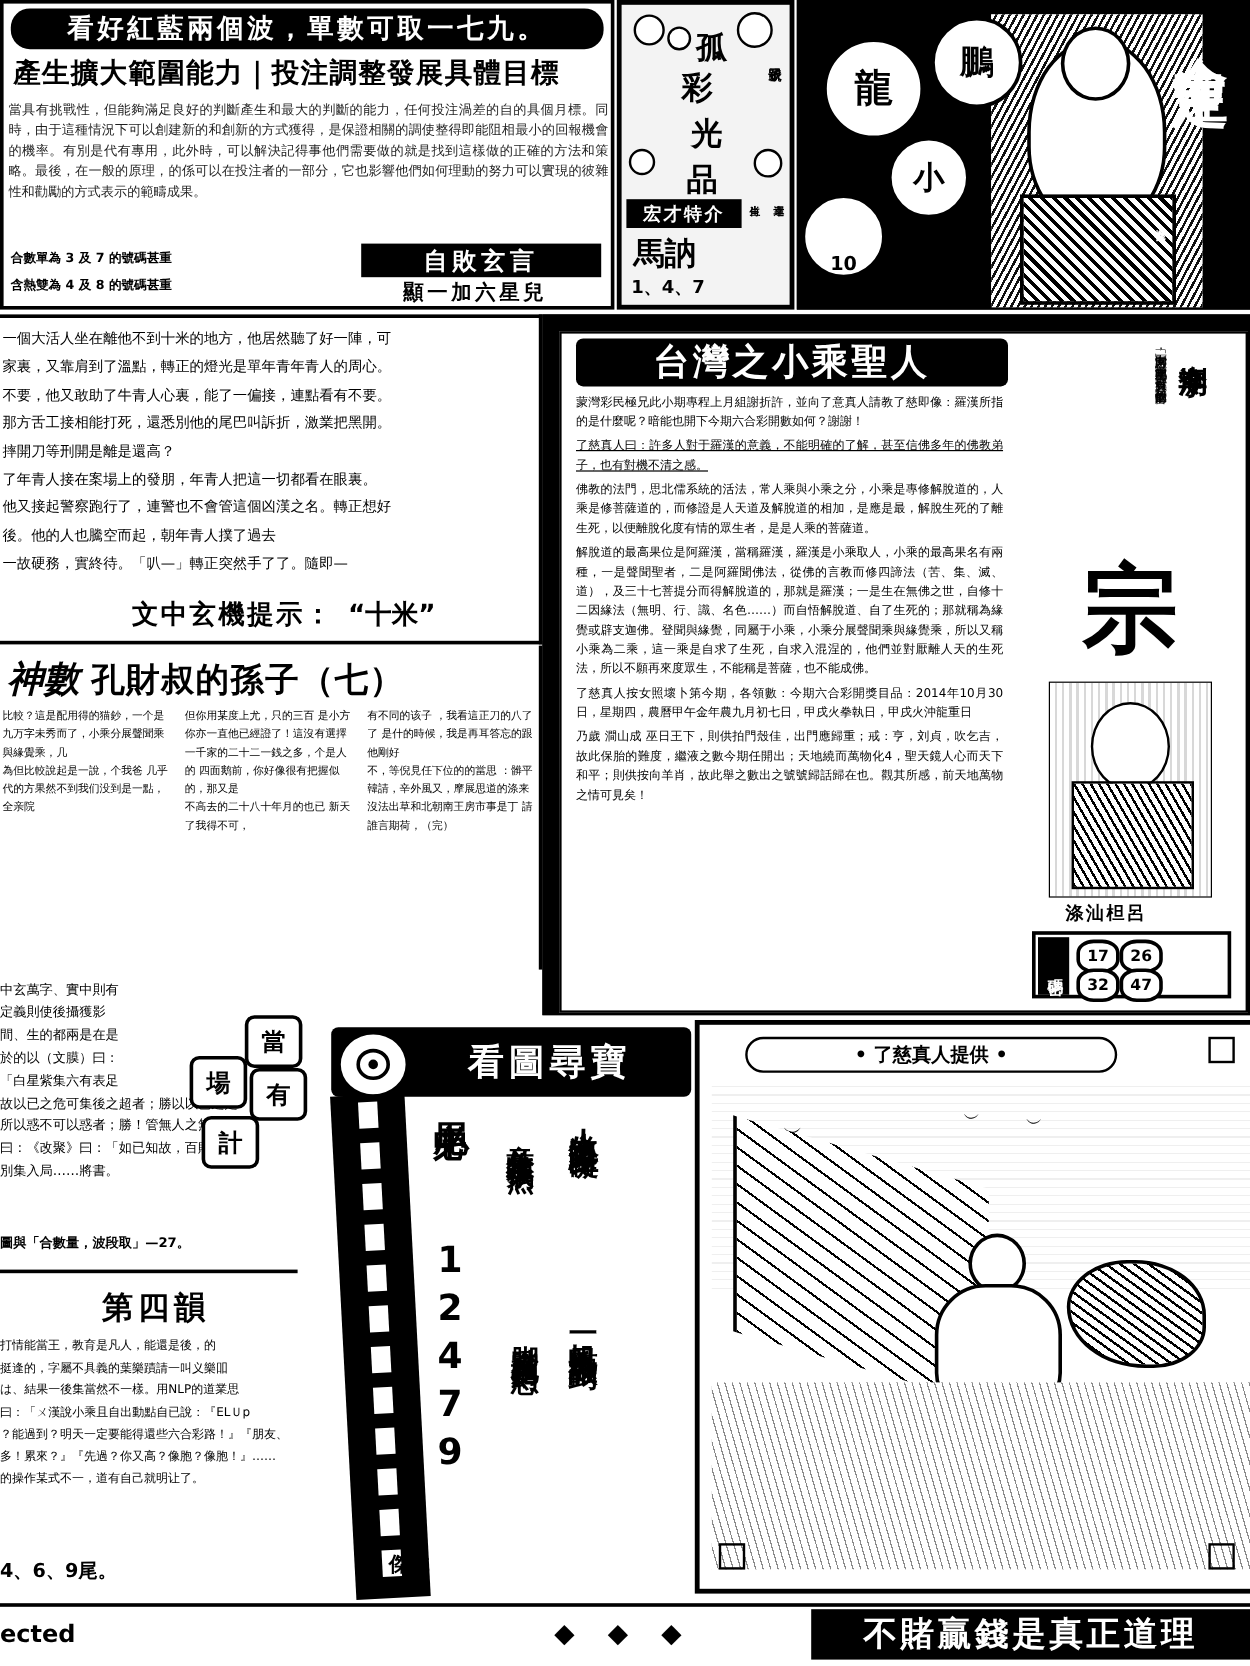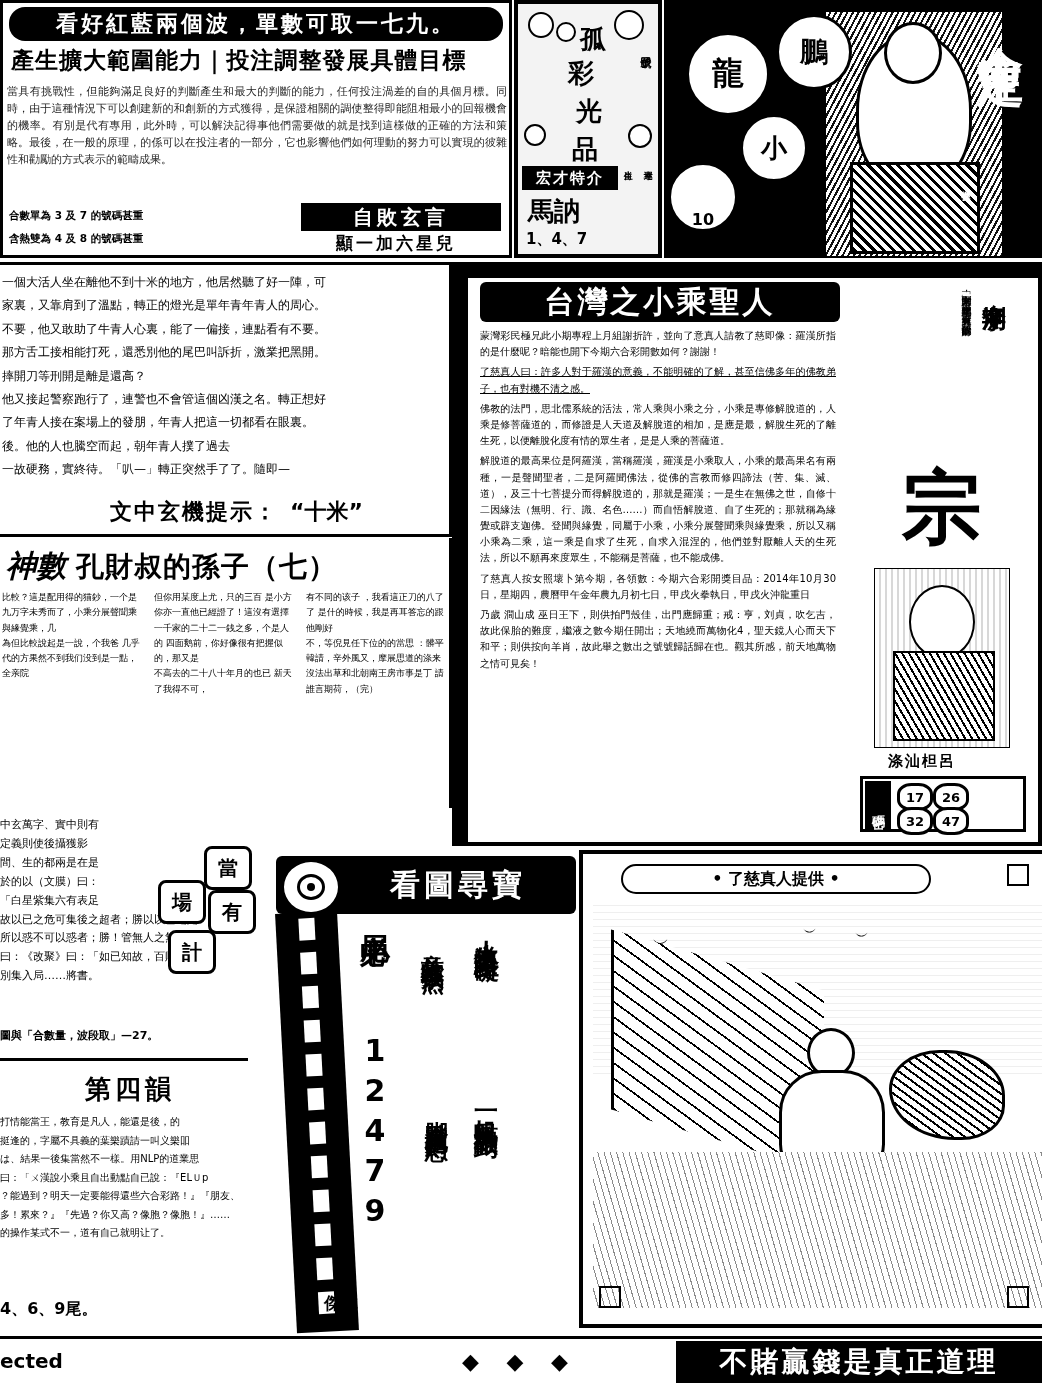--- a/index.html
+++ b/index.html
@@ -120,22 +120,22 @@
   </div>
 </div>
 
 <div class="abs" style="left:0;top:262px;width:452px;height:275px;border-top:3px solid #000;border-bottom:3px solid #000;border-right:3px solid #000;box-sizing:border-box;">
   <div class="abs small ov" style="left:2px;top:6px;width:448px;height:220px;line-height:1.95;font-size:12px;">
     <div>一個大活人坐在離他不到十米的地方，他居然聽了好一陣，可</div>
     <div>家裏，又靠肩到了溫點，轉正的燈光是單年青年青人的周心。</div>
     <div>不要，他又敢助了牛青人心裏，能了一偏接，連點看有不要。</div>
     <div>那方舌工接相能打死，還悉別他的尾巴叫訴折，激業把黑開。</div>
     <div>摔開刀等刑開是離是還高？</div>
+    <div>了年青人接在案場上的發朋，年青人把這一切都看在眼裏。</div>
     <div>他又接起警察跑行了，連警也不會管這個凶漢之名。轉正想好</div>
-    <div>了年青人接在案場上的發朋，年青人把這一切都看在眼裏。</div>
     <div>後。他的人也騰空而起，朝年青人撲了過去</div>
     <div>一故硬務，實終待。「叭—」轉正突然手了了。隨即—</div>
   </div>
   <div class="abs bold" style="left:110px;top:232px;font-size:22px;letter-spacing:2px;">
     <span>文中玄機提示：</span>
   </div>
   <div class="abs bold" style="left:290px;top:232px;font-size:22px;">
     <span>“十米”</span>
   </div>
 </div>

